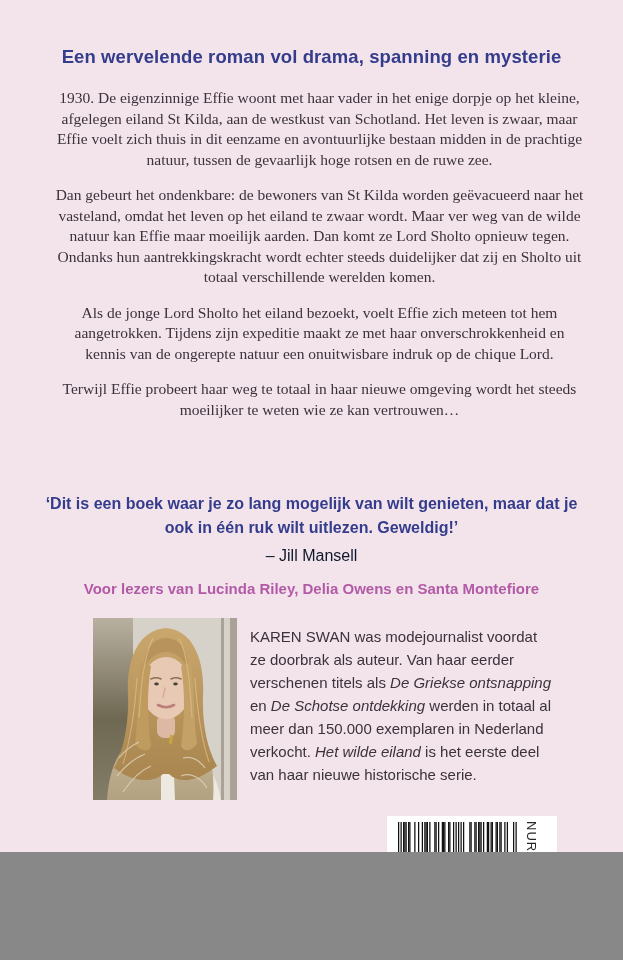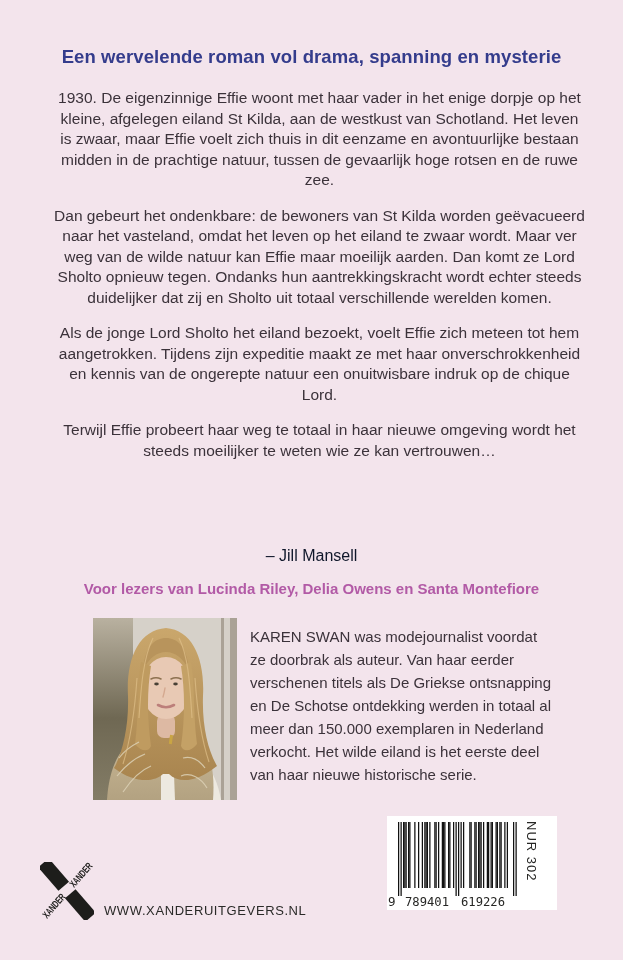--- a/index.html
+++ b/index.html
@@ -1,50 +1,50 @@
 <!DOCTYPE html>
 <html><head>
 <meta charset="utf-8">
 <style>
   html,body{margin:0;padding:0;}
   body{background:#888;font-family:"Liberation Sans",sans-serif;}
   .cover{
-    position:relative;width:623px;height:960px;margin:0 auto;
+    position:relative;width:623px;height:852px;margin:0 auto;
     background:#f3e4ec;overflow:hidden;color:#3b323a;
   }
   .tagline{
     position:absolute;top:46px;left:0;width:623px;text-align:center;
     font-size:18.5px;font-weight:bold;color:#343c8c;white-space:nowrap;letter-spacing:.1px;
   }
   .synopsis{
     position:absolute;top:88px;left:38px;width:547px;text-align:center;
     font-size:15.5px;line-height:20.5px;color:#3b323a;
   }
-  .synopsis p{margin:0 0 15px 16px;}
+  .synopsis p{margin:0 0 15px 16px;font-family:Liberation Serif, serif;}
   .quote{
     position:absolute;top:492px;left:30px;width:563px;text-align:center;
     font-size:16px;line-height:24px;font-weight:bold;color:#343c8c;
   }
   .quote-attrib{
     position:absolute;top:547px;left:0;width:623px;text-align:center;
     font-size:16px;color:#0f172a;
   }
   .audience{
     position:absolute;top:580px;left:0;width:623px;text-align:center;
     font-size:15px;font-weight:bold;color:#b25aa6;white-space:nowrap;
   }
   .photo{
     position:absolute;top:618px;left:93px;width:144px;height:182px;
   }
   .bio{
     position:absolute;top:625px;left:250px;width:305px;
     font-size:15px;line-height:23px;color:#3b323a;text-align:left;
   }
   .bio .b{font-weight:normal;}
-  .bio .i{}
+  .bio .i{font-style:italic;}
   .barcode-box{
     position:absolute;top:816px;left:387px;width:170px;height:94px;background:#ffffff;
   }
   .barcode-box svg{position:absolute;top:0;left:0;}
   .nur{
     position:absolute;top:5px;left:137px;height:84px;
     writing-mode:vertical-rl;font-size:13px;letter-spacing:1px;color:#262624;
   }
   .logo{
     position:absolute;top:862px;left:40px;width:54px;height:58px;
@@ -61,20 +61,21 @@
 
   <div class="tagline">Een wervelende roman vol drama, spanning en mysterie</div>
 
   <div class="synopsis">
     <p>1930. De eigenzinnige Effie woont met haar vader in het enige dorpje op het kleine, afgelegen eiland St Kilda, aan de westkust van Schotland. Het leven is zwaar, maar Effie voelt zich thuis in dit eenzame en avontuurlijke bestaan midden in de prachtige natuur, tussen de gevaarlijk hoge rotsen en de ruwe zee.</p>
     <p>Dan gebeurt het ondenkbare: de bewoners van St Kilda worden geëvacueerd naar het vasteland, omdat het leven op het eiland te zwaar wordt. Maar ver weg van de wilde natuur kan Effie maar moeilijk aarden. Dan komt ze Lord Sholto opnieuw tegen. Ondanks hun aantrekkingskracht wordt echter steeds duidelijker dat zij en Sholto uit totaal verschillende werelden komen.</p>
     <p>Als de jonge Lord Sholto het eiland bezoekt, voelt Effie zich meteen tot hem aangetrokken. Tijdens zijn expeditie maakt ze met haar onverschrokkenheid en kennis van de ongerepte natuur een onuitwisbare indruk op de chique Lord.</p>
     <p>Terwijl Effie probeert haar weg te totaal in haar nieuwe omgeving wordt het steeds moeilijker te weten wie ze kan vertrouwen…</p>
   </div>
 
+  <div class="quote">‘Dit is een boek waar je zo lang mogelijk van wilt genieten, maar dat je ook in één ruk wilt uitlezen. Geweldig!’</div>
   <div class="quote-attrib">– Jill Mansell</div>
 
   <div class="audience">Voor lezers van Lucinda Riley, Delia Owens en Santa Montefiore</div>
 
   <div class="photo">
     <svg width="144" height="182" viewBox="0 0 144 182">
       <defs>
         <linearGradient id="bgLeft" x1="0" y1="0" x2="0" y2="1">
           <stop offset="0" stop-color="#b9b1a0"></stop>
           <stop offset="0.55" stop-color="#6f6853"></stop>

